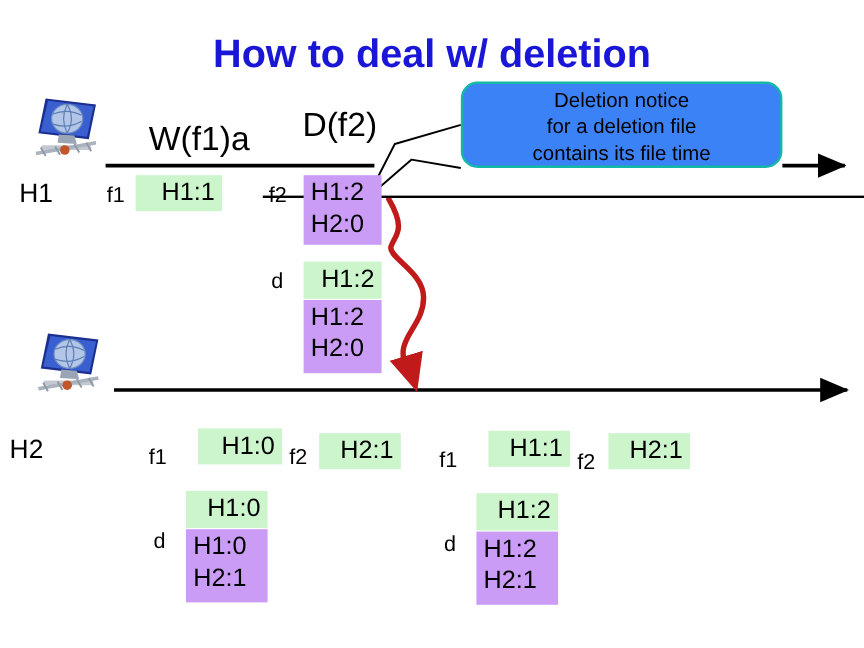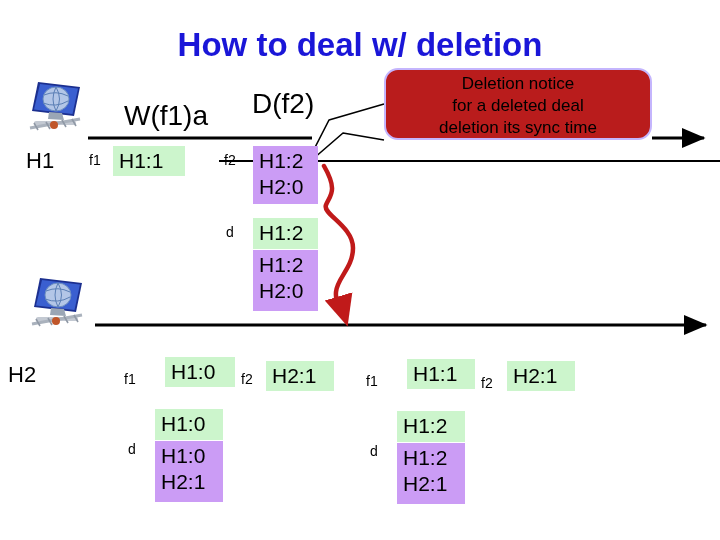--- a/index.html
+++ b/index.html
@@ -22,40 +22,40 @@
             pointer-events:none;overflow:visible;}
 
   
   .host-icon{position:absolute;width:62px;height:58px;}
   .host-icon svg{width:62px;height:58px;display:block;}
 
   
   .lbl{position:absolute;white-space:nowrap;color:#000;}
   .lbl-host{font-size:22px;}
   .lbl-op{font-size:28px;}
-  .lbl-small{font-size:14px;}
+  .lbl-small{font-size:18px;}
   .strike{position:relative;}
   .strike::after{
     content:"";position:absolute;left:-5px;right:-5px;top:52%;
     height:2px;background:#000;
   }
 
   
   .box{
     position:absolute;color:#000;font-size:21px;line-height:26px;
     padding:2px 6px 3px 6px;box-sizing:border-box;white-space:nowrap;
   }
   .box .ln{display:block;}
-  .green{background:#ccf5cc;}
+  .green{background:#ccf5cc;text-align:right;}
   .purple{background:#cb9cf5;}
 
   
   .callout{
     position:absolute;left:384px;top:68px;width:268px;height:72px;
-    border:2px solid #c4b5fd;border-radius:14px;background:#b91c1c;
+    border:2px solid #14b8a6;border-radius:14px;background:#3b82f6;
     box-sizing:border-box;
   }
   .callout .ctext{
     position:absolute;left:0;top:3px;width:100%;text-align:center;
     font-size:17px;line-height:22px;color:#000;
   }
   .callout .ctext span{display:block;}
 </style>
 </head>
 <body>
@@ -73,21 +73,21 @@
         <ellipse cx="32" cy="21" rx="13" ry="12" fill="none" stroke="#6d8fc0" stroke-width="1"></ellipse>
         <path d="M20,17 q12,-5 24,1 M19,25 q13,5 25,-2 M32,9 q-6,12 0,24 M32,9 q7,12 0,24" fill="none" stroke="#5b7fb5" stroke-width="1"></path>
         <polygon points="25,34 38,35 40,42 24,41" fill="#9aa6b5"></polygon>
         <rect x="10" y="43" width="42" height="4" rx="2" fill="#c3c9d2"></rect>
         <path d="M6,50 L56,41" stroke="#aab2bd" stroke-width="3" fill="none"></path>
         <path d="M10,45 L14,52 M22,44 L26,51 M38,42 L42,49 M48,41 L52,48" stroke="#9099a6" stroke-width="1.6" fill="none"></path>
         <circle cx="30" cy="47" r="4" fill="#c0562a"></circle>
       </g>
     </svg>
   </div>
-  <div class="lbl lbl-host" style="left:26px;top:148px;text-align:right;">H1</div>
+  <div class="lbl lbl-host" style="left:16px;top:148px;text-align:right;">H1</div>
 
   <div class="host-icon" style="left:26px;top:274px;">
     <svg viewBox="0 0 62 58">
       <g>
         <polygon points="14,4 56,9 50,38 8,33" fill="#1b2f8f"></polygon>
         <polygon points="16,6 54,10.5 48.5,36 10,31.5" fill="#3a5fd0"></polygon>
         <ellipse cx="32" cy="21" rx="13" ry="12" fill="#b9cbe8" opacity="0.95"></ellipse>
         <ellipse cx="32" cy="21" rx="13" ry="12" fill="none" stroke="#6d8fc0" stroke-width="1"></ellipse>
         <path d="M20,17 q12,-5 24,1 M19,25 q13,5 25,-2 M32,9 q-6,12 0,24 M32,9 q7,12 0,24" fill="none" stroke="#5b7fb5" stroke-width="1"></path>
         <polygon points="25,34 38,35 40,42 24,41" fill="#9aa6b5"></polygon>
@@ -125,22 +125,22 @@
 
     <g>
       <path d="M324,166 C339,192 329,196 326,205 C322,214 353,226 353,248
                C353,268 337,278 336,292 C335,306 342,308 345,318" fill="none" stroke="#c01a1a" stroke-width="4.5" stroke-linecap="round" marker-end="url(#ahr)"></path>
     </g>
   </svg>
 
   <div class="callout">
     <div class="ctext">
       <span>Deletion notice</span>
-      <span>for a deleted deal</span>
-      <span>deletion its sync time</span>
+      <span>for a deletion file</span>
+      <span>contains its file time</span>
     </div>
   </div>
 
   <div class="lbl lbl-op" style="left:124px;top:100px;">W(f1)a</div>
   <div class="lbl lbl-op" style="left:252px;top:88px;">D(f2)</div>
 
   <div class="lbl lbl-small" style="left:89px;top:152px;">f1</div>
   <div class="box green" style="left:113px;top:146px;width:72px;height:30px;">
     <span class="ln">H1:1</span>
   </div>

